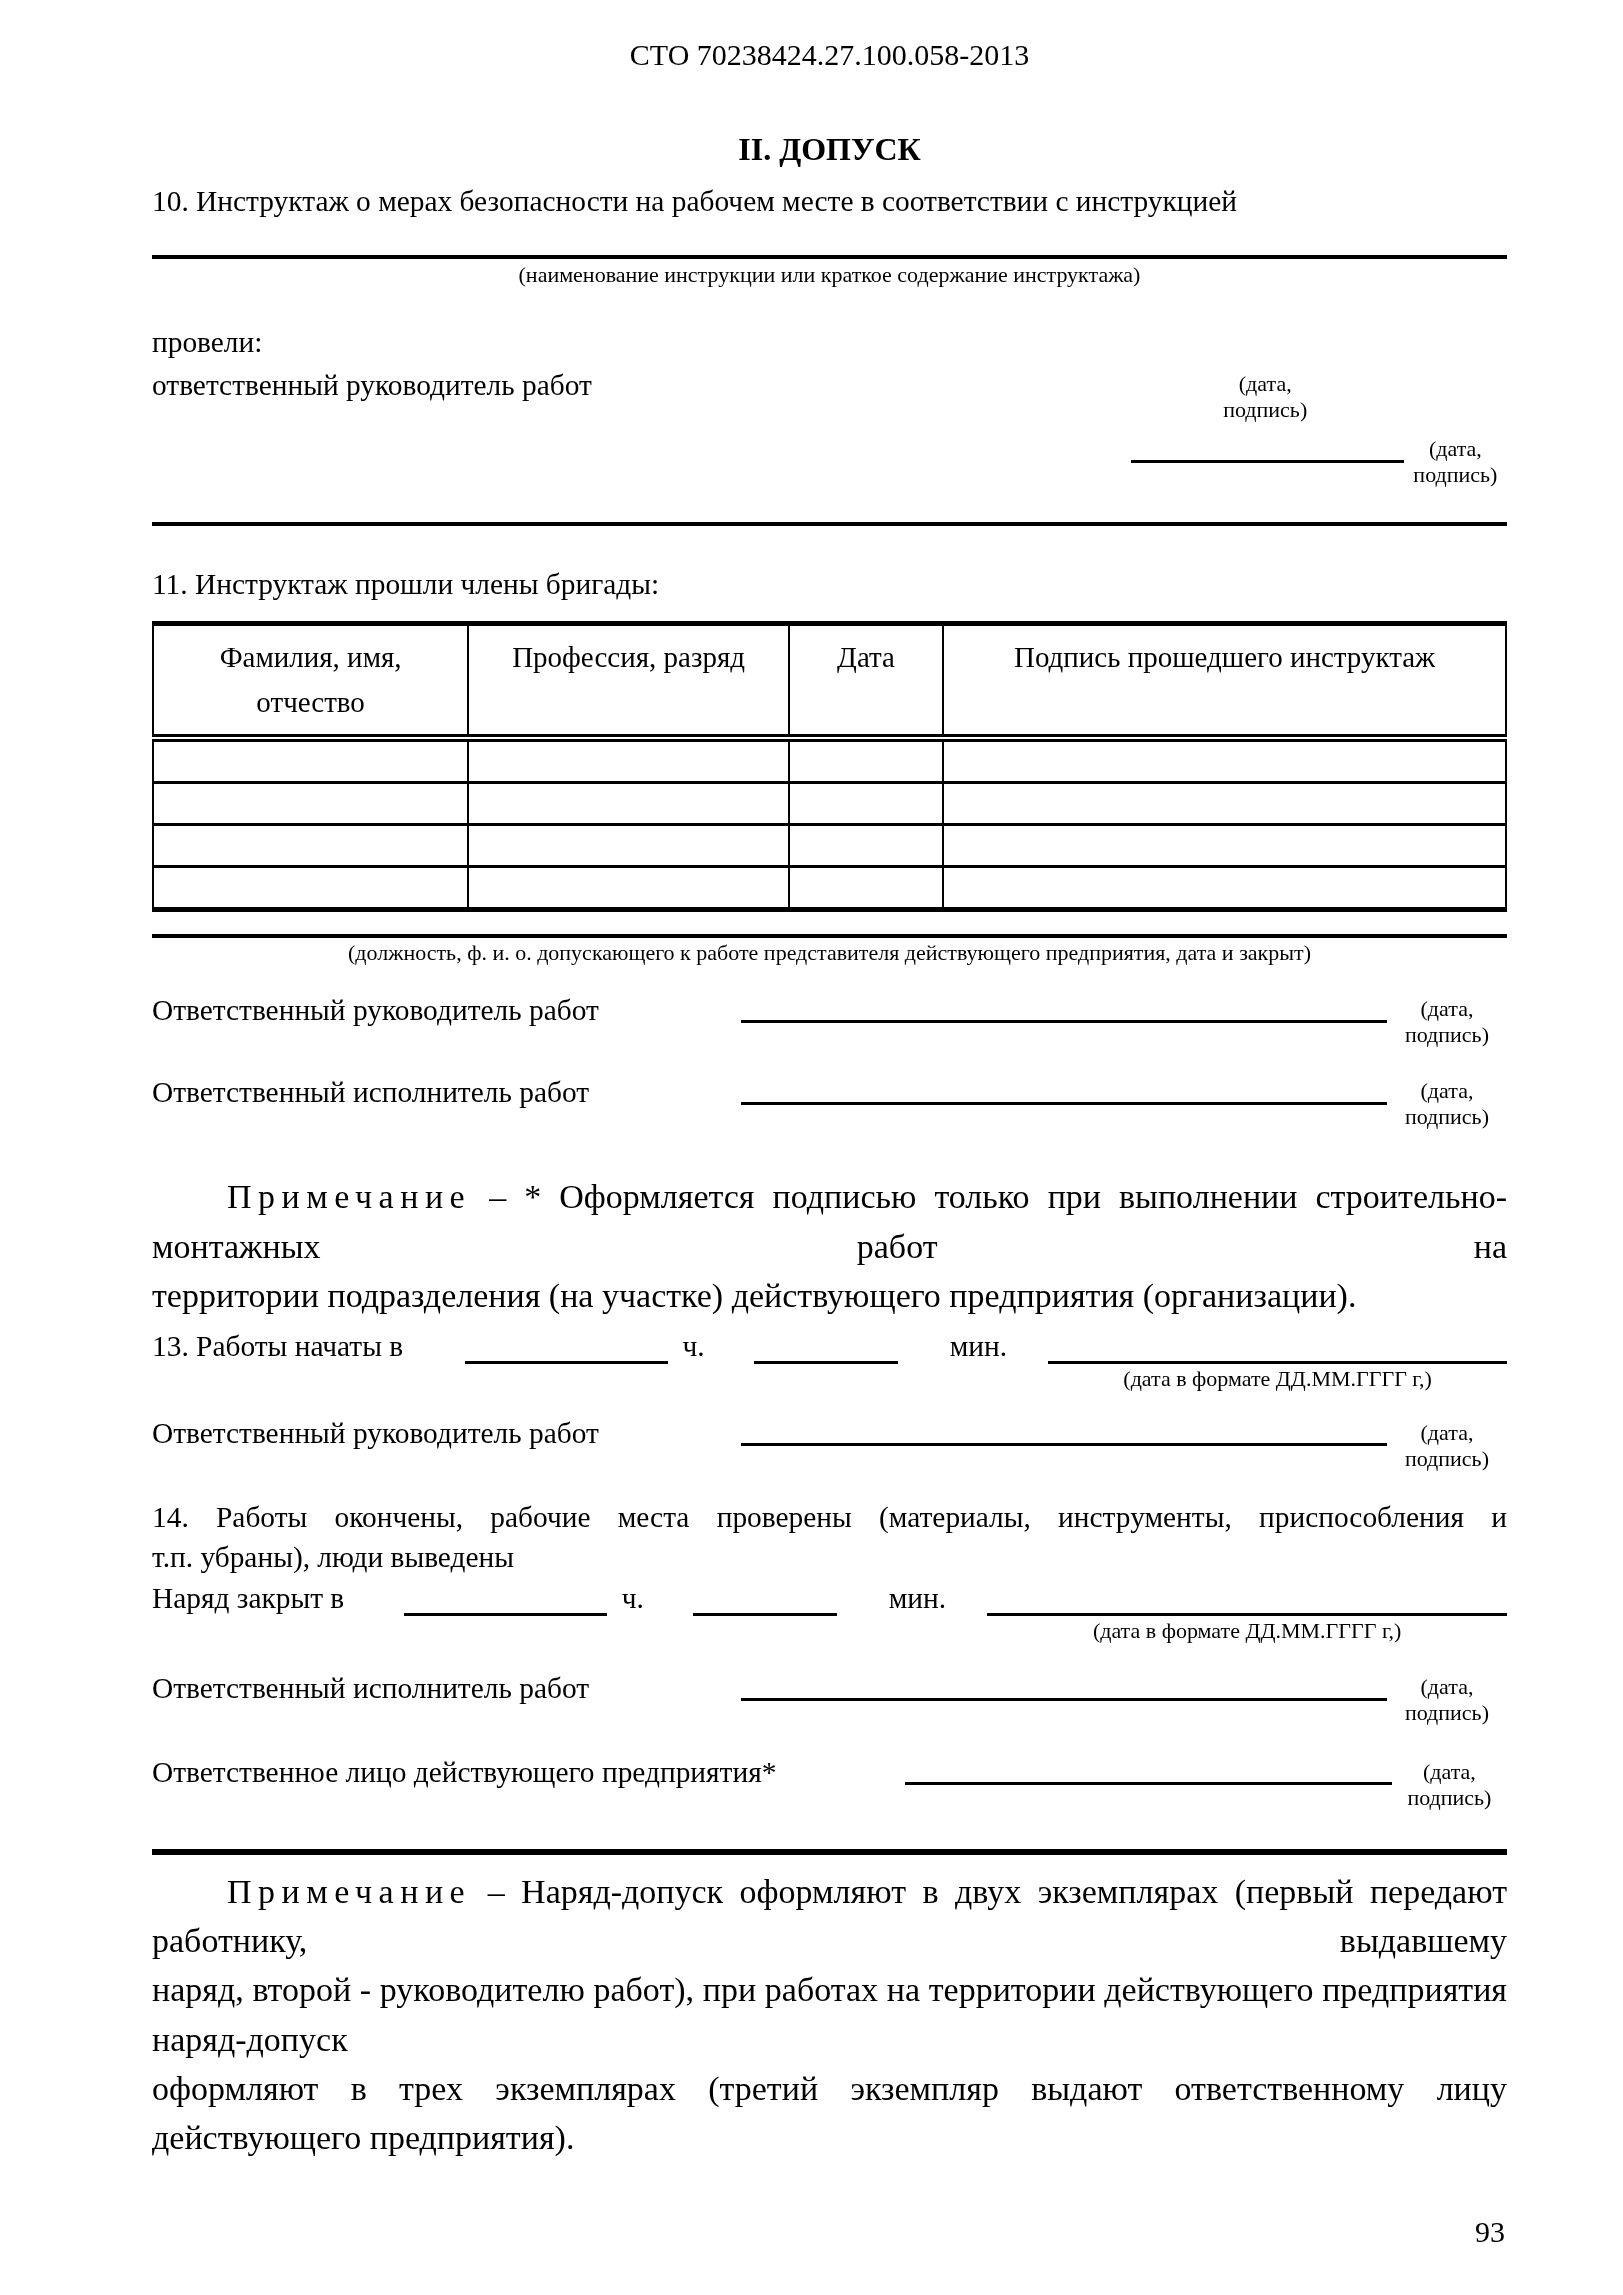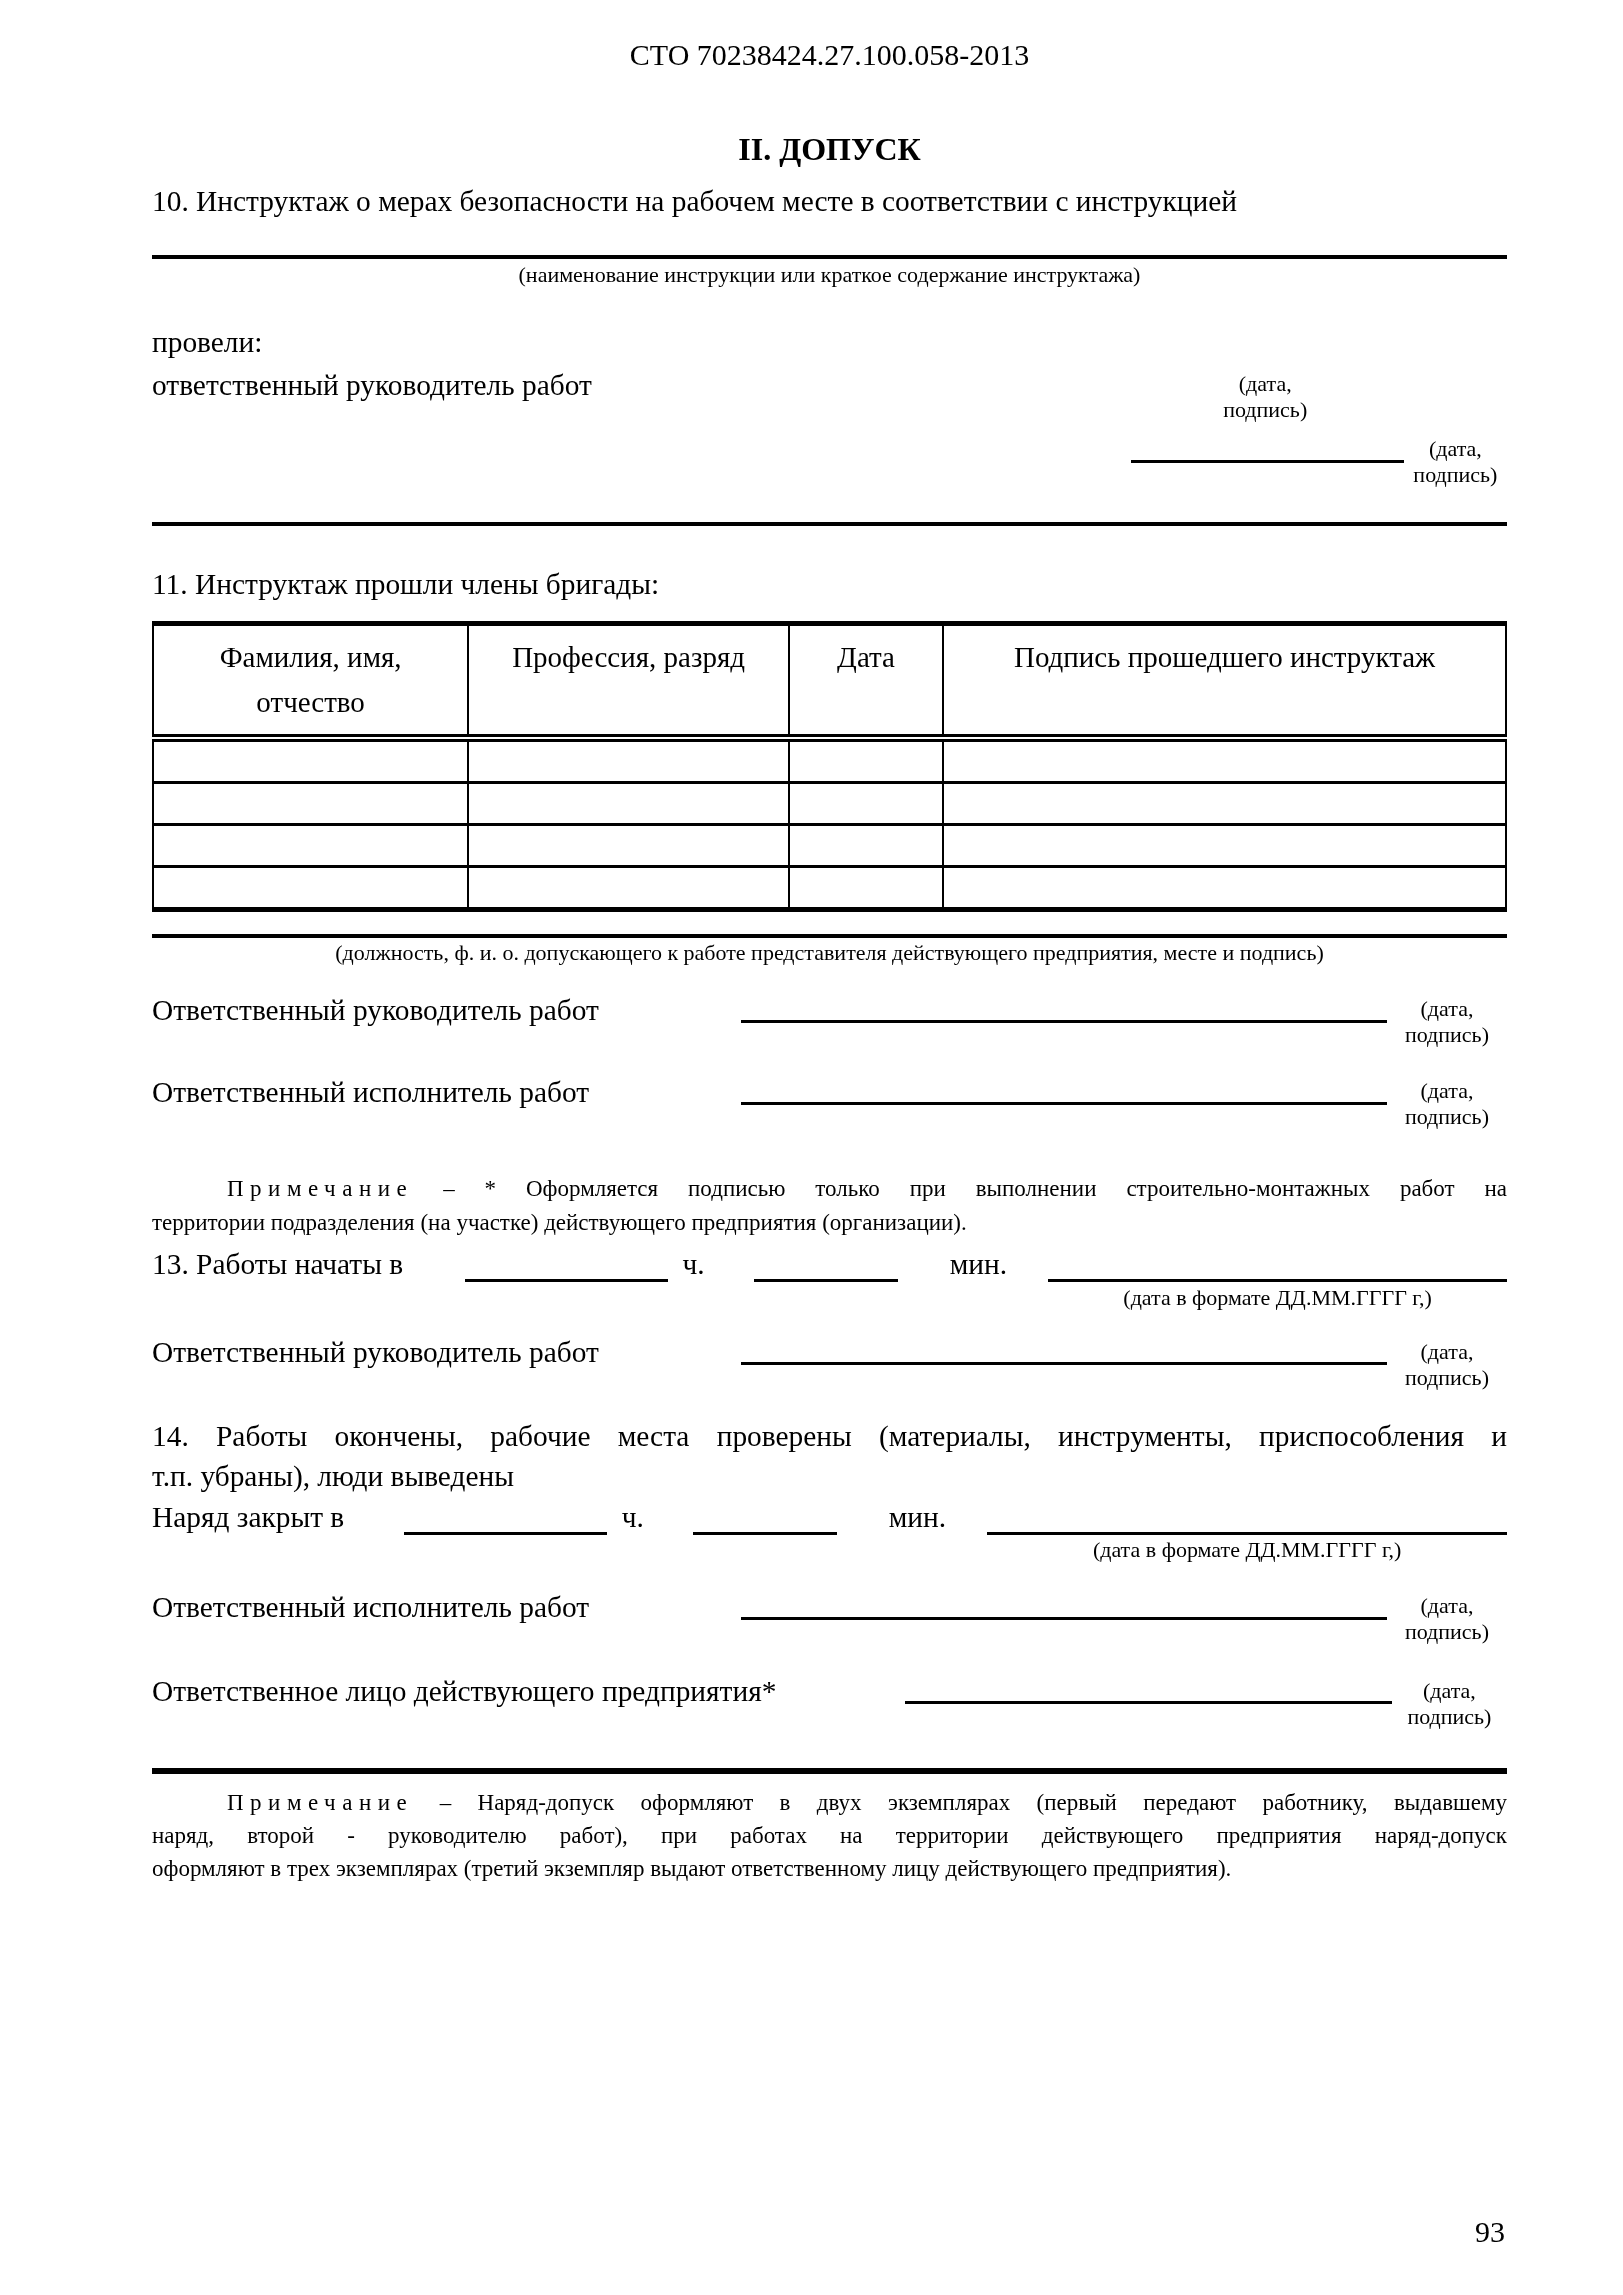--- a/index.html
+++ b/index.html
@@ -32,21 +32,21 @@
     font-size:29px;}
   table.brig{border:2px solid #000;border-top:5.9px solid #000;border-bottom:5.9px solid #000;margin-top:16px;}
   table.brig th{font-weight:normal;border-left:2px solid #000;border-right:2px solid #000;
     border-bottom:8.5px double #000;vertical-align:top;padding:9.2px 11.8px 6.5px 11.8px;
     height:92px;text-align:center;line-height:1.55;}
   table.brig td{border:2px solid #000;border-top:3.3px solid #000;height:37px;}
   .p12{margin-top:43px;}
   .jline{text-align:justify;text-align-last:justify;}
   .l-dop{margin-top:22px;}
   .sig12{margin-top:27.5px;}
-  .note{font-size:23px;line-height:1.45;text-align:justify;}
+  .note{font-size:34px;line-height:1.45;text-align:justify;}
   .note .first{text-indent:75px;text-align-last:justify;}
   .note .jmid{text-align-last:justify;}
   .spaced{letter-spacing:6.5px;}
   .note1{margin-top:42px;}
   .timerow{display:flex;align-items:flex-start;font-size:29.4px;margin-top:9.2px;}
   .timerow .t{white-space:nowrap;text-align:right;}
   .blank{height:31px;border-bottom:3.9px solid #000;}
   .datebox{flex:1 1 auto;display:flex;flex-direction:column;}
   .dline{width:100%;height:31px;border-bottom:3.9px solid #000;}
   .p14{margin-top:25px;}
@@ -132,21 +132,21 @@
           <td></td>
             <td></td>
             <td></td>
             <td></td>
         </tr>
       </tbody>
     </table>
 
 
     <div class="fullline l-dop"></div>
-    <div class="smallcap">(должность, ф. и. о. допускающего к работе представителя действующего предприятия, месте и подпись)</div>
+    <div class="smallcap">(должность, ф. и. о. допускающего к работе представителя действующего предприятия, дата и закрыт)</div>
 
     <div class="sigrow sig12">
       <div class="lab">Ответственный руководитель работ</div>
       <div class="sigbox" style="width:766px;">
         <div class="sline"></div>
         <div class="smallcap">(дата, подпись)</div>
       </div>
     </div>
 
     <div class="sigrow sig12">

